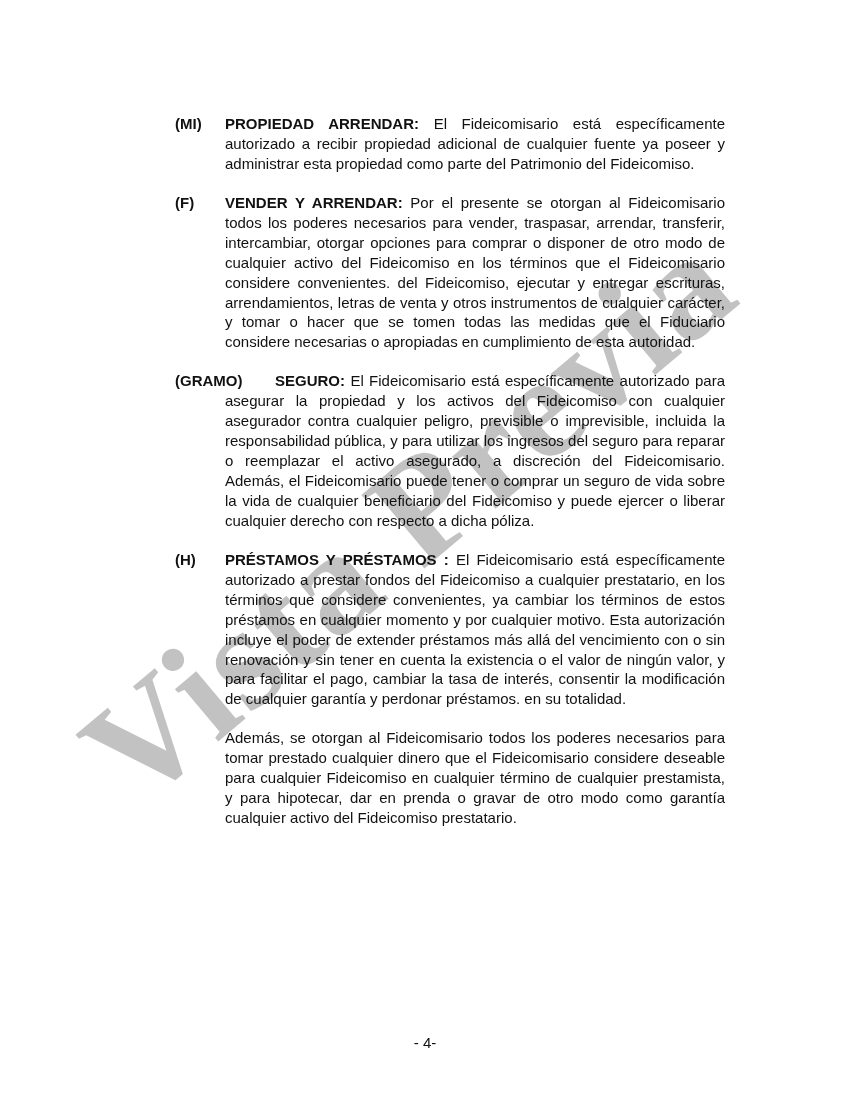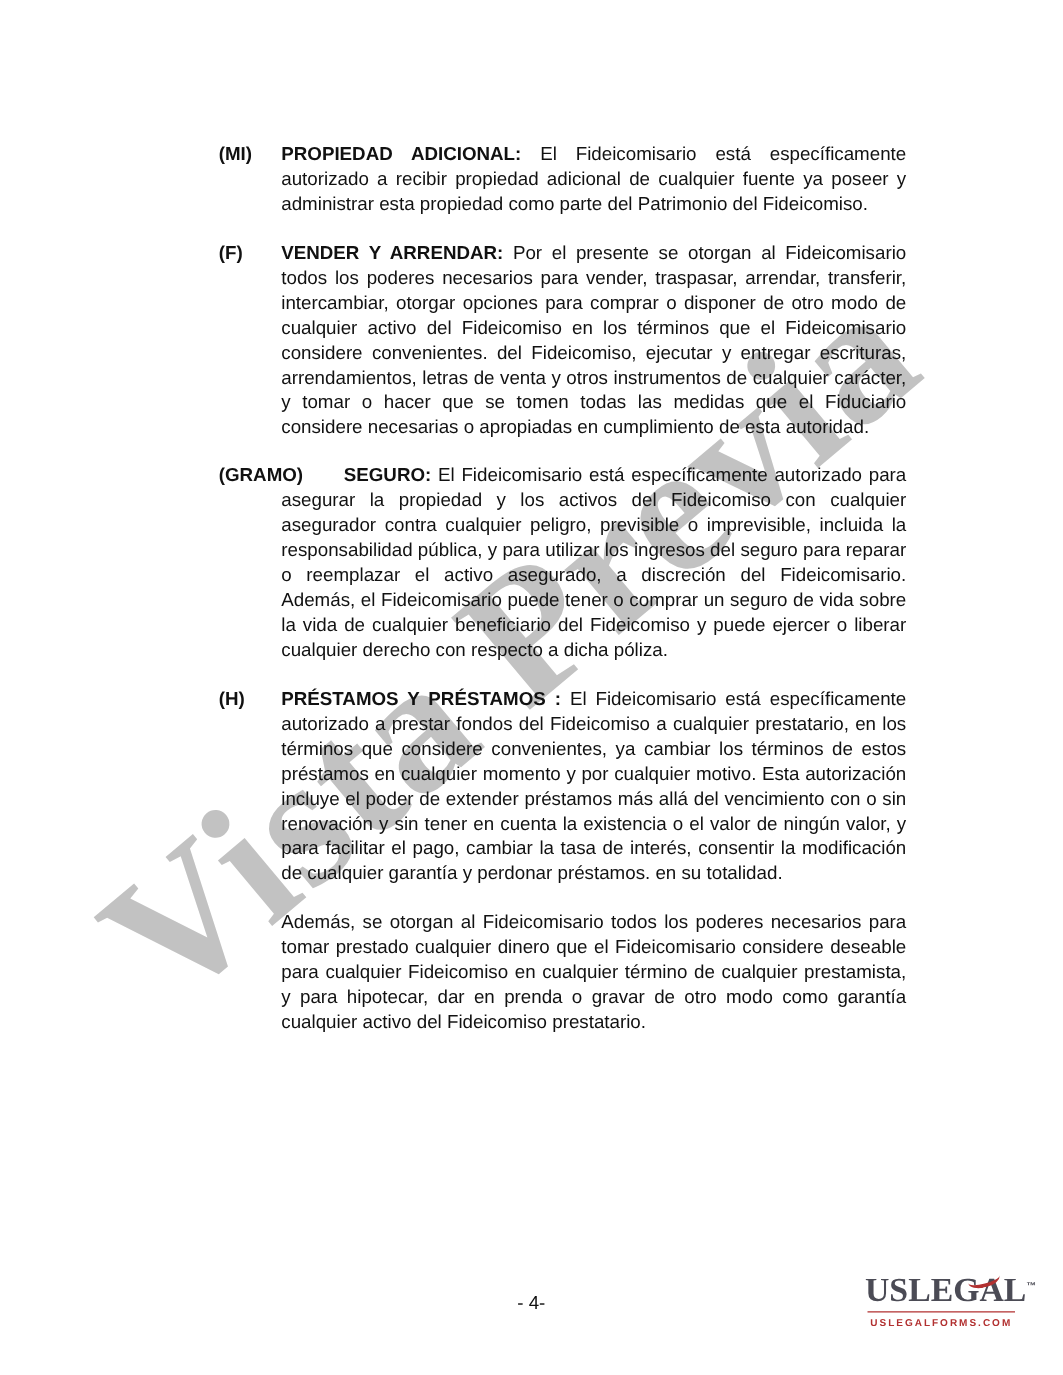--- a/index.html
+++ b/index.html
@@ -116,21 +116,21 @@
 </head>
 <body>
 
 <div class="page">
 
   <div class="watermark">Vista Previa</div>
 
   <main class="content">
     <section class="doc-item">
       <span class="clause-label">(MI)</span>
-      <p class="clause-text"><b class="clause-heading">PROPIEDAD ADICIONAL:</b> <span>El Fideicomisario está específicamente autorizado a recibir propiedad adicional de cualquier fuente ya poseer y administrar esta propiedad como parte del Patrimonio del Fideicomiso.</span></p>
+      <p class="clause-text"><b class="clause-heading">PROPIEDAD ARRENDAR:</b> <span>El Fideicomisario está específicamente autorizado a recibir propiedad adicional de cualquier fuente ya poseer y administrar esta propiedad como parte del Patrimonio del Fideicomiso.</span></p>
     </section>
 
     <section class="doc-item">
       <span class="clause-label">(F)</span>
       <p class="clause-text"><b class="clause-heading">VENDER Y ARRENDAR:</b> <span>Por el presente se otorgan al Fideicomisario todos los poderes necesarios para vender, traspasar, arrendar, transferir, intercambiar, otorgar opciones para comprar o disponer de otro modo de cualquier activo del Fideicomiso en los términos que el Fideicomisario considere convenientes. del Fideicomiso, ejecutar y entregar escrituras, arrendamientos, letras de venta y otros instrumentos de cualquier carácter, y tomar o hacer que se tomen todas las medidas que el Fiduciario considere necesarias o apropiadas en cumplimiento de esta autoridad.</span></p>
     </section>
 
     <section class="doc-item">
       <span class="clause-label">(GRAMO)</span>
       <p class="clause-text"><b class="clause-heading">SEGURO:</b> <span>El Fideicomisario está específicamente autorizado para asegurar la propiedad y los activos del Fideicomiso con cualquier asegurador contra cualquier peligro, previsible o imprevisible, incluida la responsabilidad pública, y para utilizar los ingresos del seguro para reparar o reemplazar el activo asegurado, a discreción del Fideicomisario. Además, el Fideicomisario puede tener o comprar un seguro de vida sobre la vida de cualquier beneficiario del Fideicomiso y puede ejercer o liberar cualquier derecho con respecto a dicha póliza.</span></p>
@@ -142,22 +142,14 @@
     </section>
 
     <section class="doc-item">
       <span class="clause-label"></span>
       <p class="clause-text"> <span>Además, se otorgan al Fideicomisario todos los poderes necesarios para tomar prestado cualquier dinero que el Fideicomisario considere deseable para cualquier Fideicomiso en cualquier término de cualquier prestamista, y para hipotecar, dar en prenda o gravar de otro modo como garantía cualquier activo del Fideicomiso prestatario.</span></p>
     </section>
   </main>
 
   <div class="page-number">- 4-</div>
 
-  <div class="logo">
-    <div class="logo-brand">
-      <span>USLEGAL</span><span class="tm">™</span>
-      <span class="logo-check"></span>
-    </div>
-    <div class="logo-rule"></div>
-    <div class="logo-tagline">USLEGALFORMS.COM</div>
-  </div>
 
 </div>
 
 </body></html>

